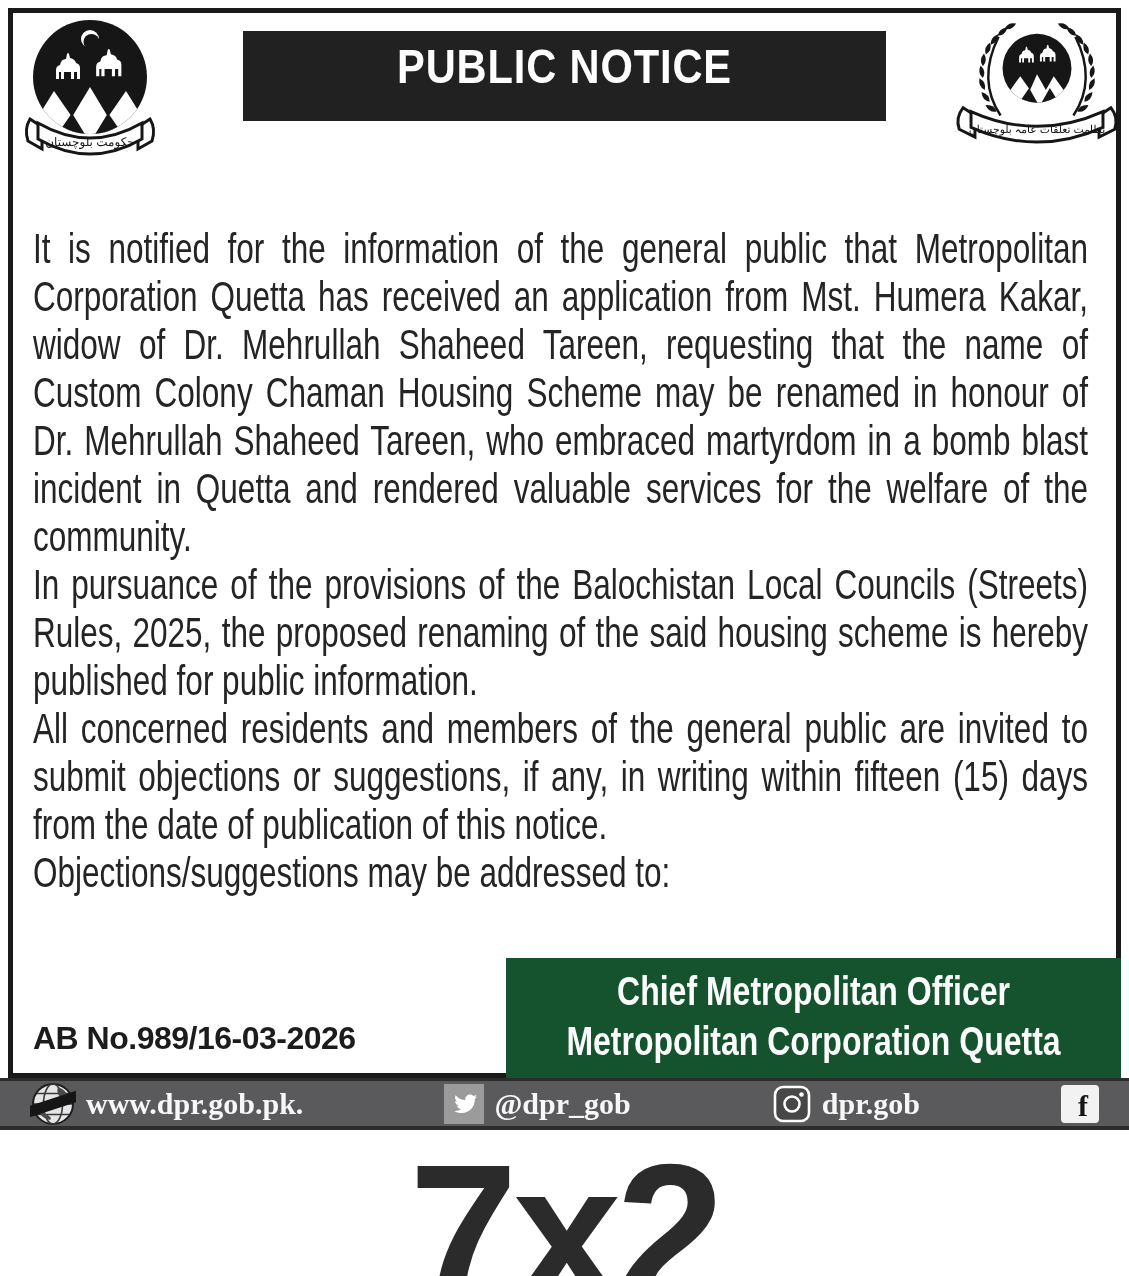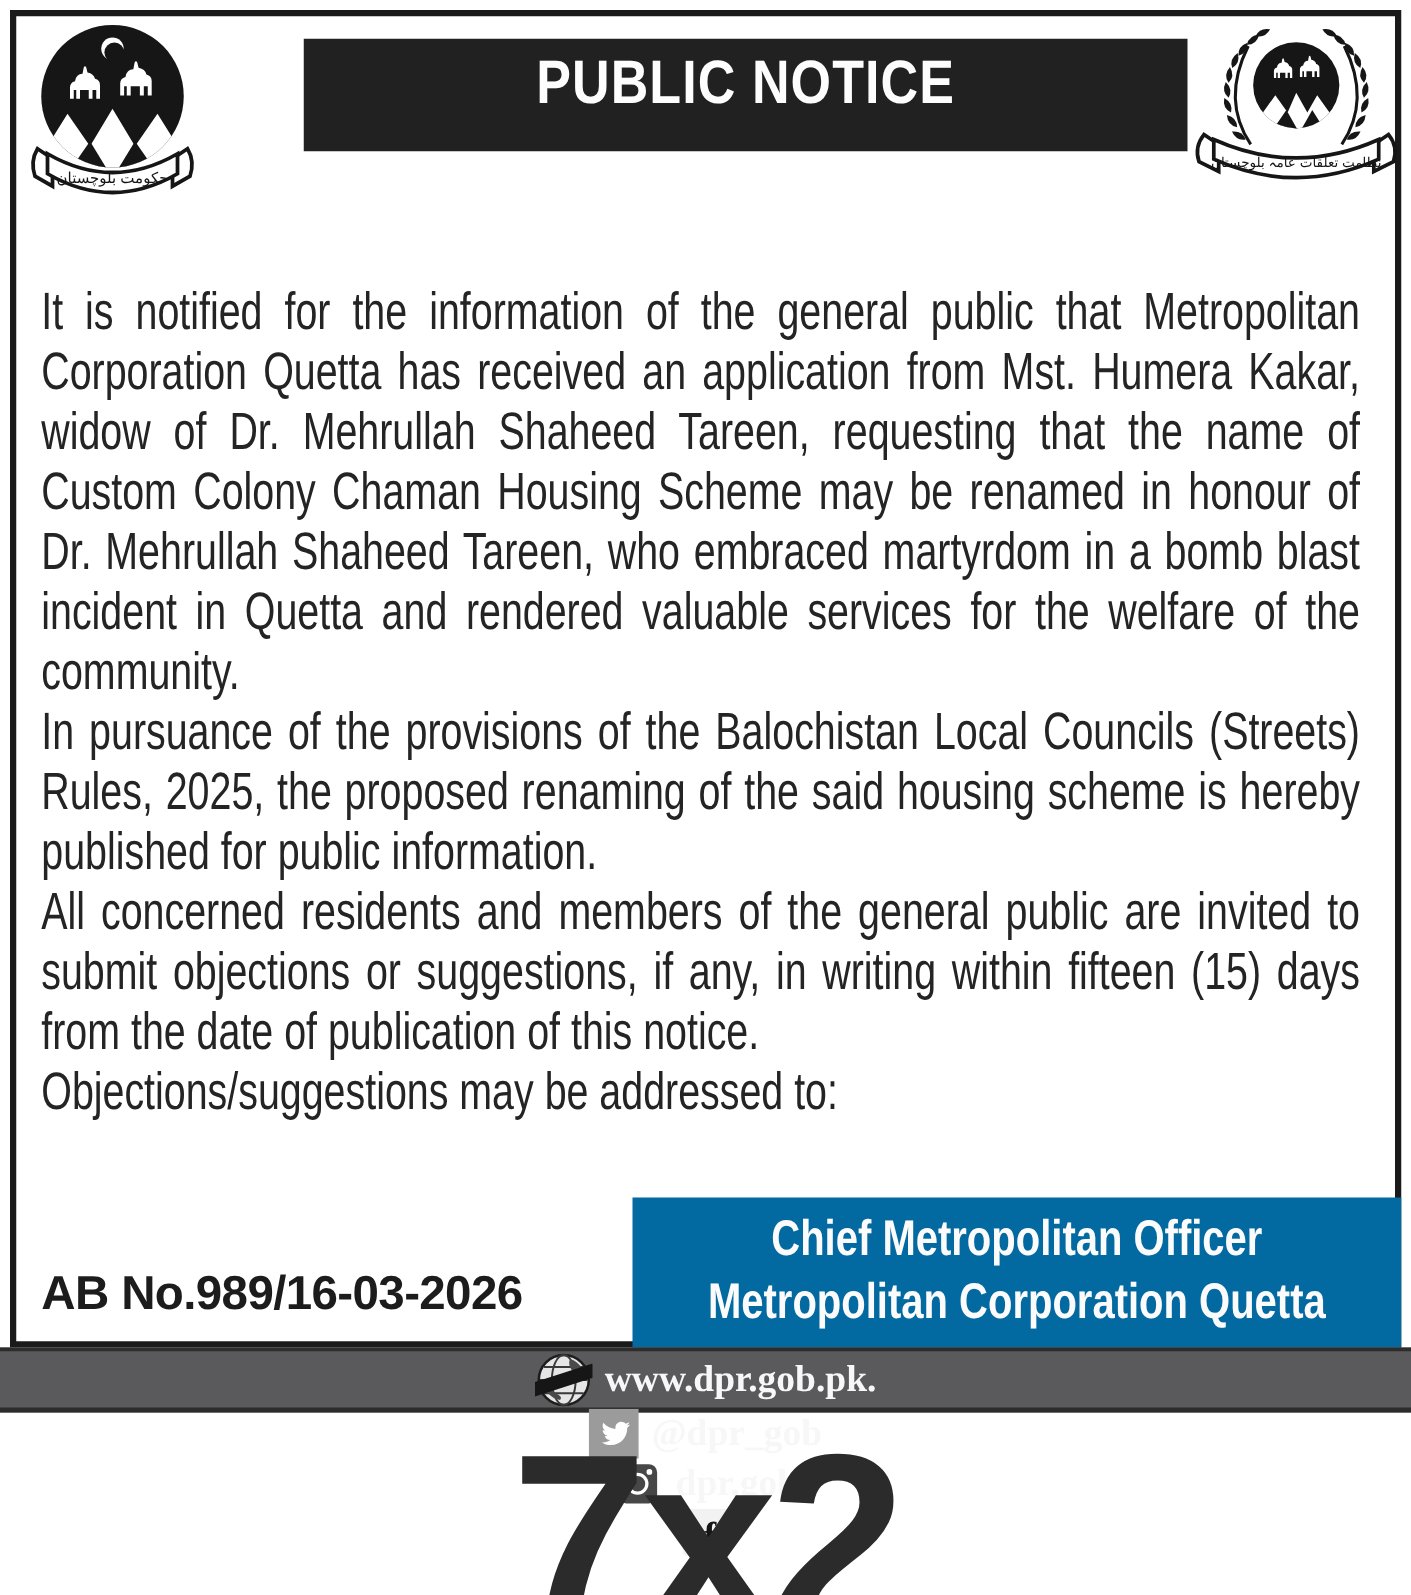--- a/index.html
+++ b/index.html
@@ -12,47 +12,47 @@
             border:5px solid #1a1a1a; background:#fff; }
 
   
   .cx75 { transform:scaleX(.75); transform-origin:0 0; width:133.333%; }
   .cx80 { transform:scaleX(.80); transform-origin:0 0; width:125%; }
   .cx85 { transform:scaleX(.85); transform-origin:0 0; width:117.647%; }
 
   .emblem-left  { position:absolute; left:7px;  top:2px;text-decoration:underline; }
   .emblem-right { position:absolute; left:930px; top:8px; }
 
-  .banner { position:absolute; left:230px; top:18px; width:707px; height:90px;
+  .banner { position:absolute; left:230px; top:18px; width:643px; height:90px;
             background:#212121; }
   .banner-text { display:block; text-align:center; color:#fdfdfd; font-weight:bold;
                  font-size:49px; letter-spacing:1px; padding-top:9px; line-height:1.1; }
 
   .heading { position:absolute; left:20px; top:122px; width:1063px; }
   .heading .in { text-align:center; font-weight:bold; color:#1f1f1f;
                  font-size:46px; line-height:50px; letter-spacing:0; }
 
   .bodytext { position:absolute; left:20px; top:212px; width:1055px; }
   .bodytext .in { font-size:42px; line-height:48px; color:#242424; }
   .bodytext p { text-align:justify; }
   .bodytext p.nojust { text-align:left; }
 
   .ref-number { position:absolute; left:20px; bottom:16px; font-weight:bold;
-                font-size:38px; color:#1c1c1c; letter-spacing:-0.5px; }
+                font-size:32px; color:#1c1c1c; letter-spacing:-0.5px; }
 
   .sig-box { position:absolute; right:-5px; bottom:-5px; width:615px; height:120px;
-             background:#0369a1; overflow:hidden; }
+             background:#14532d; overflow:hidden; }
   .sig-box .in { text-align:center; color:#fbfbfb; font-weight:bold;
                  font-size:40px; line-height:50px; padding-top:8px; }
 
   
   .footer { position:absolute; left:0; top:1078px; width:1129px; height:52px;
             background:#5a5a5c; border-top:3px solid #2c2c2c; border-bottom:4px solid #2c2c2c;
             display:flex; align-items:center; justify-content:space-between;
-            padding:0 30px;flex-direction:column; }
+            padding:0 30px; }
   .f-item { display:flex; align-items:center; gap:10px;
             font-family:"Liberation Serif", serif; font-weight:bold;
             font-size:30px; color:#f7f7f7; white-space:nowrap; }
   .f-icon { display:flex; align-items:center; }
 
   
   .size-tag { position:absolute; left:0; top:1130px; width:1129px; text-align:center;
               font-weight:bold; font-size:195px; line-height:1.05; color:#2b2b2c;
               letter-spacing:-5px; }
 </style>

